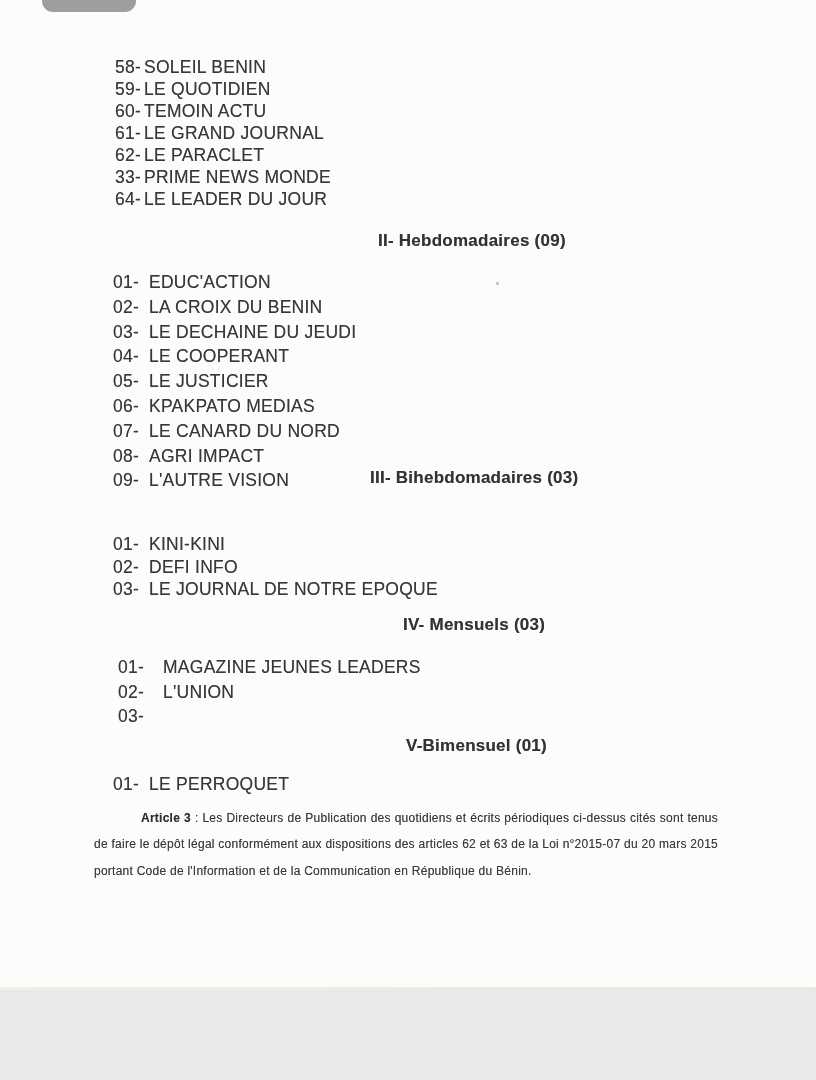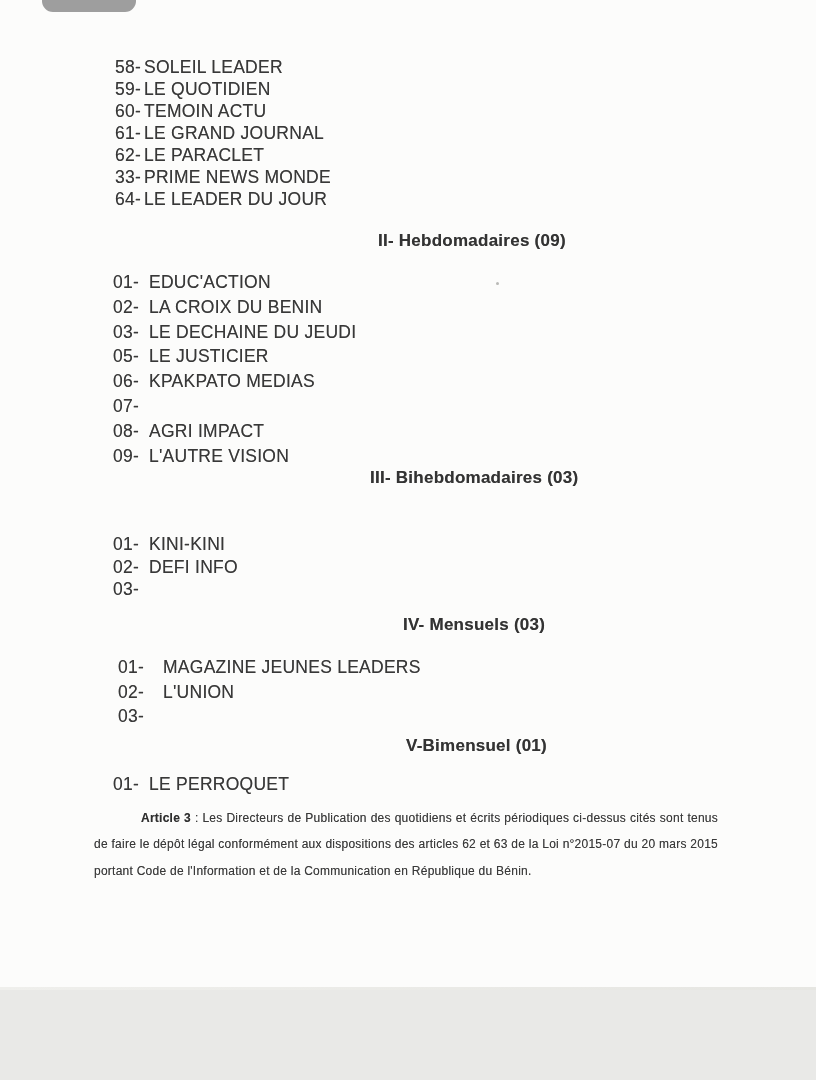--- a/index.html
+++ b/index.html
@@ -99,21 +99,21 @@
 </head>
 <body>
 
 <div class="sheet">
 
   <div class="overlay-pill"></div>
 
   <div class="abs doc-list list-tight scan-text" style="left:115px; top:56px;">
       <div class="li-row">
         <span class="num">58-</span>
-        <span class="title">SOLEIL LEADER</span>
+        <span class="title">SOLEIL BENIN</span>
       </div>
       <div class="li-row">
         <span class="num">59-</span>
         <span class="title">LE QUOTIDIEN</span>
       </div>
       <div class="li-row">
         <span class="num">60-</span>
         <span class="title">TEMOIN ACTU</span>
       </div>
       <div class="li-row">
@@ -142,29 +142,34 @@
       </div>
       <div class="li-row">
         <span class="num">02-</span>
         <span class="title">LA CROIX DU BENIN</span>
       </div>
       <div class="li-row">
         <span class="num">03-</span>
         <span class="title">LE DECHAINE DU JEUDI</span>
       </div>
       <div class="li-row">
+        <span class="num">04-</span>
+        <span class="title">LE COOPERANT</span>
+      </div>
+      <div class="li-row">
         <span class="num">05-</span>
         <span class="title">LE JUSTICIER</span>
       </div>
       <div class="li-row">
         <span class="num">06-</span>
         <span class="title">KPAKPATO MEDIAS</span>
       </div>
       <div class="li-row">
         <span class="num">07-</span>
+        <span class="title">LE CANARD DU NORD</span>
       </div>
       <div class="li-row">
         <span class="num">08-</span>
         <span class="title">AGRI IMPACT</span>
       </div>
       <div class="li-row">
         <span class="num">09-</span>
         <span class="title">L'AUTRE VISION</span>
       </div>
     </div>
@@ -176,20 +181,21 @@
       <div class="li-row">
         <span class="num">01-</span>
         <span class="title">KINI-KINI</span>
       </div>
       <div class="li-row">
         <span class="num">02-</span>
         <span class="title">DEFI INFO</span>
       </div>
       <div class="li-row">
         <span class="num">03-</span>
+        <span class="title">LE JOURNAL DE NOTRE EPOQUE</span>
       </div>
     </div>
 
   <div class="abs section-heading scan-text" style="left:355px; top:615px;">IV- Mensuels (03)</div>
   <div class="abs doc-list list-mensuel scan-text" style="left:118px; top:655px;">
       <div class="li-row">
         <span class="num">01-</span>
         <span class="title">MAGAZINE JEUNES LEADERS</span>
       </div>
       <div class="li-row">

